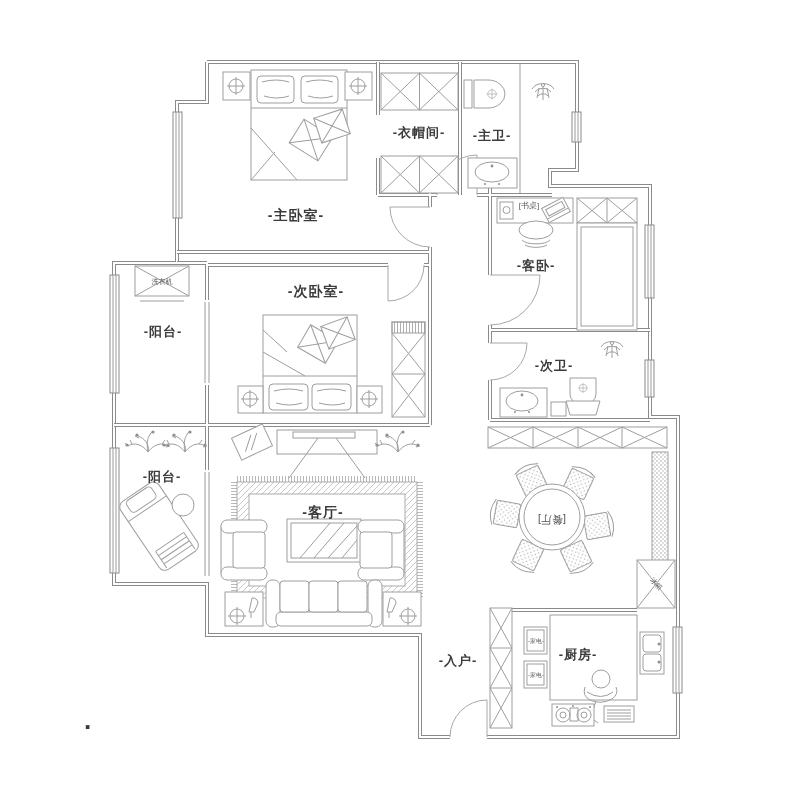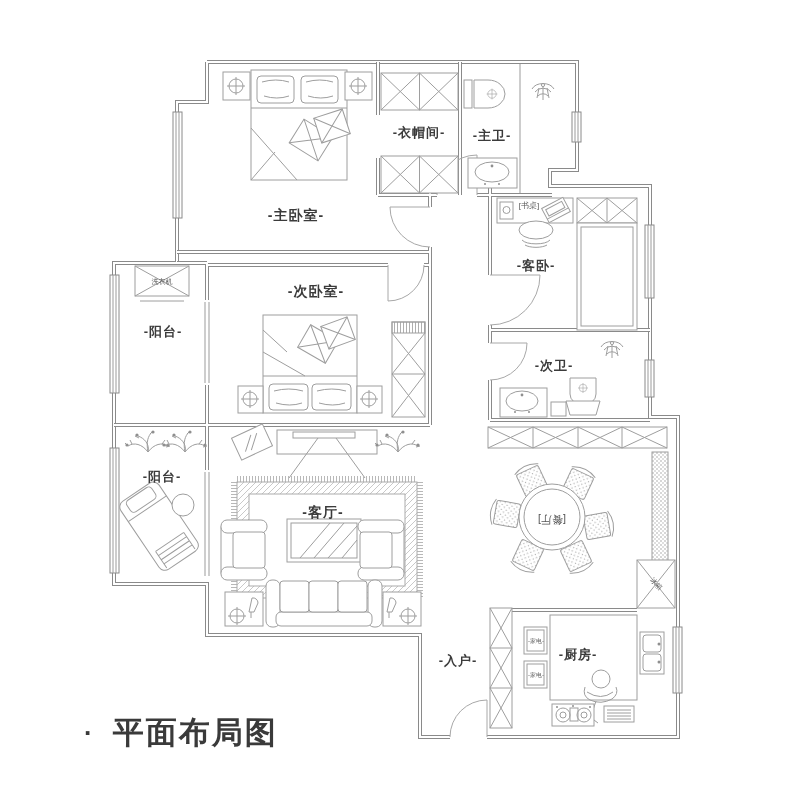--- a/index.html
+++ b/index.html
@@ -438,15 +438,14 @@
     <text class="ts6" x="536" y="643">-家电-</text>
     <text class="ts6" x="536" y="677">-家电-</text>
     <g transform="translate(656,584) rotate(45)">
       <text class="ts" style="font-size:7px" x="0" y="2">冰箱</text>
     </g>
   </g>
 </svg>
 
 <div id="title">
   <span class="dot">·</span>
-  <span>平面布局图</span>
 </div>
 </div>
 
 </body></html>

